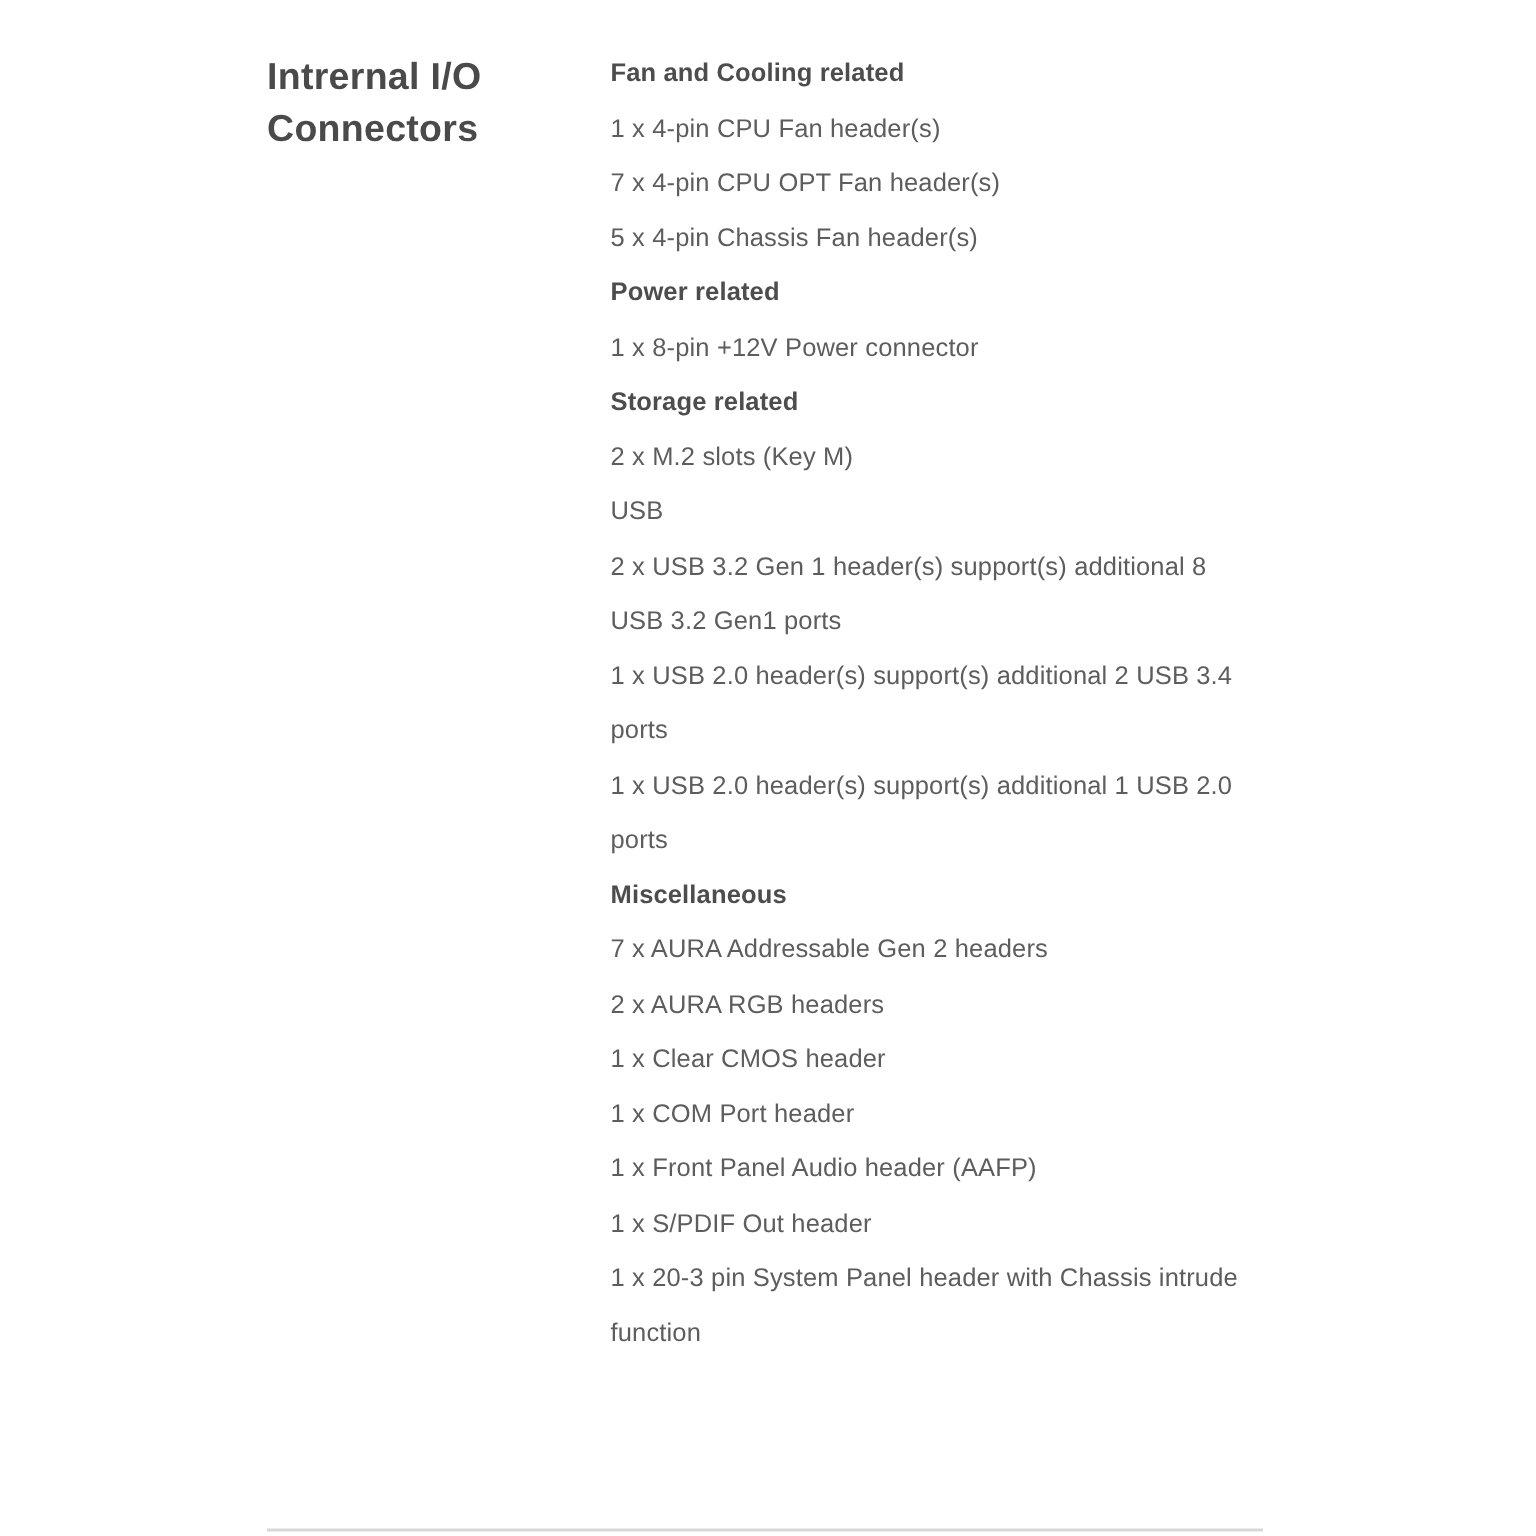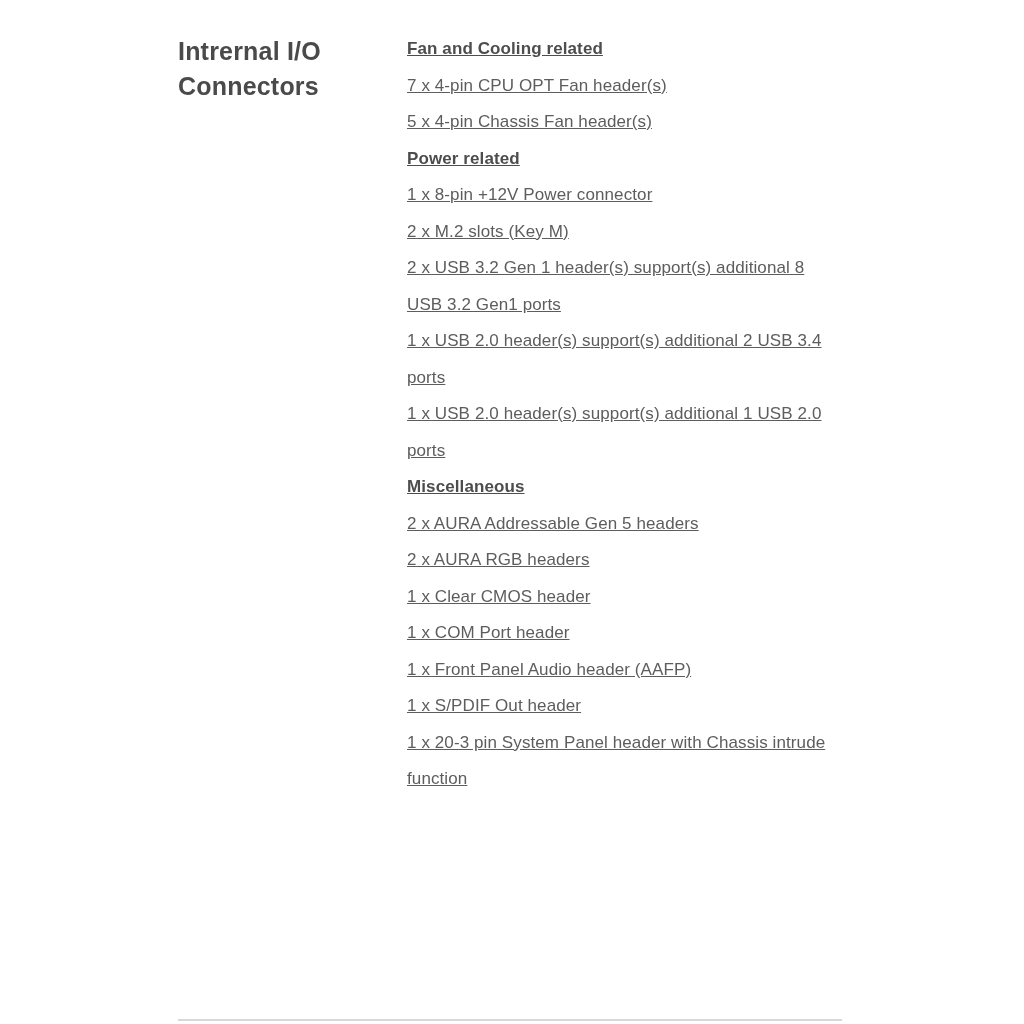--- a/index.html
+++ b/index.html
@@ -29,21 +29,21 @@
     position: absolute;
     left: 407px;
     top: 31px;
     width: 424px;
     font-size: 17px;
     line-height: 36.5px;
     font-weight: 400;
     color: #5d5d5d;
     letter-spacing: 0.1px;
   }
-  .spec-line { color: #5d5d5d; text-decoration: underline; }
+  .spec-line { color: #5d5d5d; }
   .spec-line.bold {
     font-weight: 700;
     color: #4d4d4d;
   }
   .section-divider {
     position: absolute;
     left: 178px;
     top: 1019px;
     width: 664px;
     height: 2px;
@@ -51,30 +51,33 @@
   }
 </style>
 </head>
 <body>
 
 <main class="page">
   <section>
     <h2 class="spec-row-title">Intrernal I/O Connectors</h2>
     <div class="spec-lines">
         <div class="spec-line bold">Fan and Cooling related</div>
+        <div class="spec-line">1 x 4-pin CPU Fan header(s)</div>
         <div class="spec-line">7 x 4-pin CPU OPT Fan header(s)</div>
         <div class="spec-line">5 x 4-pin Chassis Fan header(s)</div>
         <div class="spec-line bold">Power related</div>
         <div class="spec-line">1 x 8-pin +12V Power connector</div>
+        <div class="spec-line bold">Storage related</div>
         <div class="spec-line">2 x M.2 slots (Key M)</div>
+        <div class="spec-line">USB</div>
         <div class="spec-line">2 x USB 3.2 Gen 1 header(s) support(s) additional 8 USB 3.2 Gen1 ports</div>
         <div class="spec-line">1 x USB 2.0 header(s) support(s) additional 2 USB 3.4 ports</div>
         <div class="spec-line">1 x USB 2.0 header(s) support(s) additional 1 USB 2.0 ports</div>
         <div class="spec-line bold">Miscellaneous</div>
-        <div class="spec-line">2 x AURA Addressable Gen 5 headers</div>
+        <div class="spec-line">7 x AURA Addressable Gen 2 headers</div>
         <div class="spec-line">2 x AURA RGB headers</div>
         <div class="spec-line">1 x Clear CMOS header</div>
         <div class="spec-line">1 x COM Port header</div>
         <div class="spec-line">1 x Front Panel Audio header (AAFP)</div>
         <div class="spec-line">1 x S/PDIF Out header</div>
         <div class="spec-line">1 x 20-3 pin System Panel header with Chassis intrude function</div>
       </div>
   </section>
   <div class="section-divider"></div>
 </main>

